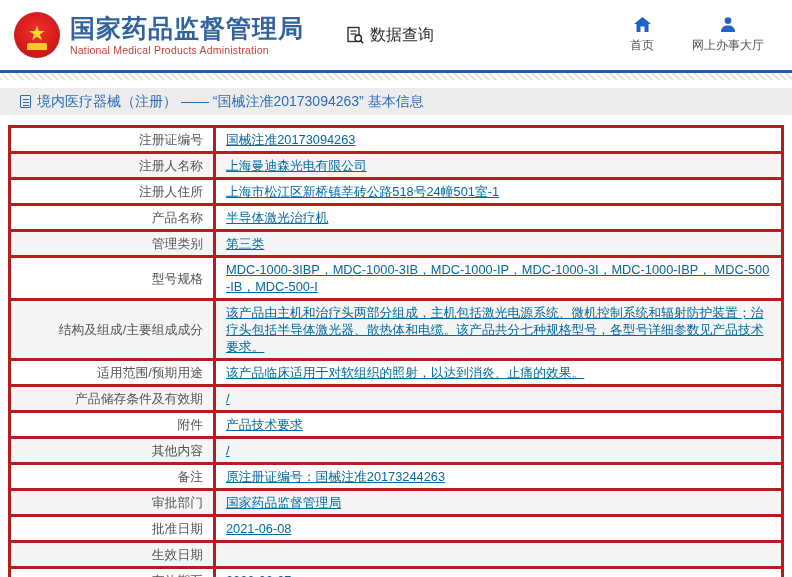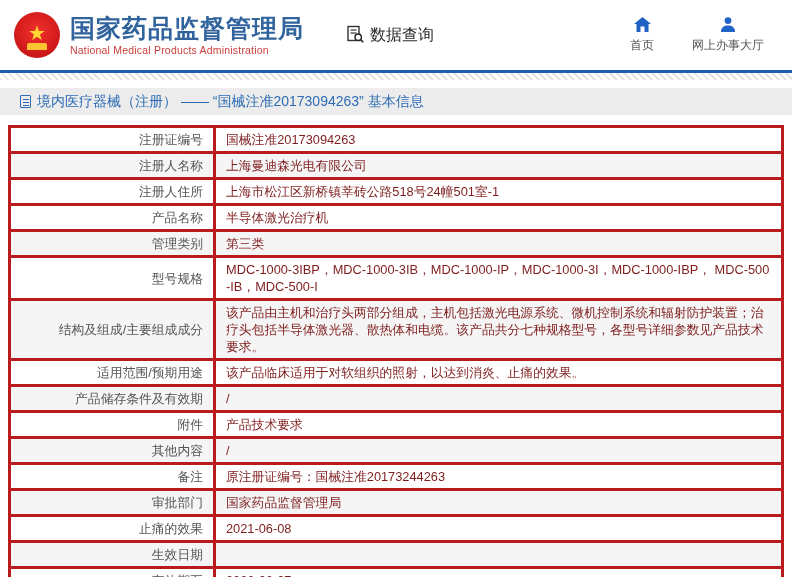--- a/index.html
+++ b/index.html
@@ -11,21 +11,21 @@
   .brand { display:flex; align-items:center; gap:10px; cursor:pointer; }
   .emblem { width:46px; height:46px; border-radius:50%;
     background:radial-gradient(circle at 50% 42%, #f0312e 0%, #d61d1d 55%, #b50f10 100%);
     display:flex; align-items:center; justify-content:center; position:relative; flex:0 0 auto; }
   .emblem .star { color:#ffd632; font-size:20px; line-height:1; margin-top:-4px; }
   .emblem:after { content:""; position:absolute; bottom:8px; left:50%; transform:translateX(-50%);
     width:20px; height:7px; background:#ffd632; border-radius:2px 2px 0 0; opacity:.9; }
   .org-cn { font-size:25px; font-weight:bold; color:#31639c; letter-spacing:1px; line-height:1.15; }
   .org-en { font-size:10.5px; color:#c9403e; margin-top:2px; letter-spacing:.2px; }
 
-  .module { display:flex; gap:5px; margin-left:42px;
+  .module { display:flex; align-items:center; gap:5px; margin-left:42px;
     font-size:16px; color:#2b2b2b; cursor:pointer; }
   .module svg { display:block; }
 
   .top-nav { margin-left:auto; display:flex; gap:38px; padding-right:14px; }
   .nav-item { display:flex; flex-direction:column; align-items:center; gap:5px;
     cursor:pointer; text-decoration:none; }
   .nav-item .nav-label { font-size:12px; color:#555; white-space:nowrap; }
   .nav-item svg { display:block; }
 
   
@@ -43,21 +43,21 @@
   .doc-icon:before { content:""; position:absolute; left:2px; top:3px; width:6px; height:1px;
     background:#2e6cb5; box-shadow:0 3px 0 #2e6cb5, 0 6px 0 #2e6cb5; }
 
   
   .table-wrap { padding:10px 8px 0 8px; }
   table.info { width:100%; border-collapse:collapse; border:1px solid #c6c6c6;
     font-size:12.8px; color:#555; table-layout:fixed; }
   table.info td { border:3px solid #b91c1c; padding:3px 10px; height:25px;
     line-height:17px; vertical-align:middle; }
   td.label { width:205px; text-align:right; color:#555; padding-right:10px; }
-  td.value { text-align:left; padding-left:12px; color:#7f1d1d; word-break:break-all; }
+  td.value { text-align:left; padding-left:12px; color:#0369a1; word-break:break-all;text-decoration:underline; }
   tr.stripe { background:#f5f5f5; }
 </style>
 </head>
 <body>
 
 <div class="header">
   <div class="brand">
     <div class="emblem">
       <span class="star">★</span>
     </div>
@@ -153,21 +153,21 @@
         </tr>
         <tr>
           <td class="label">备注</td>
           <td class="value">原注册证编号：国械注准20173244263</td>
         </tr>
         <tr class="stripe">
           <td class="label">审批部门</td>
           <td class="value">国家药品监督管理局</td>
         </tr>
         <tr>
-          <td class="label">止痛的效果</td>
+          <td class="label">批准日期</td>
           <td class="value">2021-06-08</td>
         </tr>
         <tr class="stripe">
           <td class="label">生效日期</td>
           <td class="value"></td>
         </tr>
         <tr>
           <td class="label">有效期至</td>
           <td class="value">2026-06-07</td>
         </tr>

